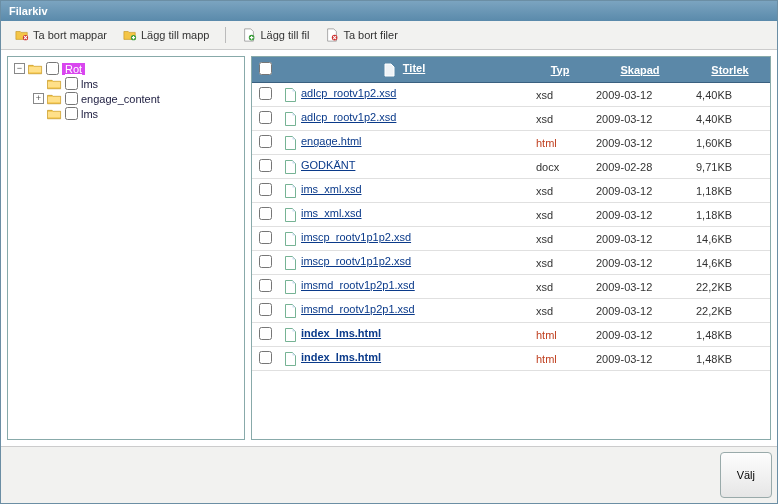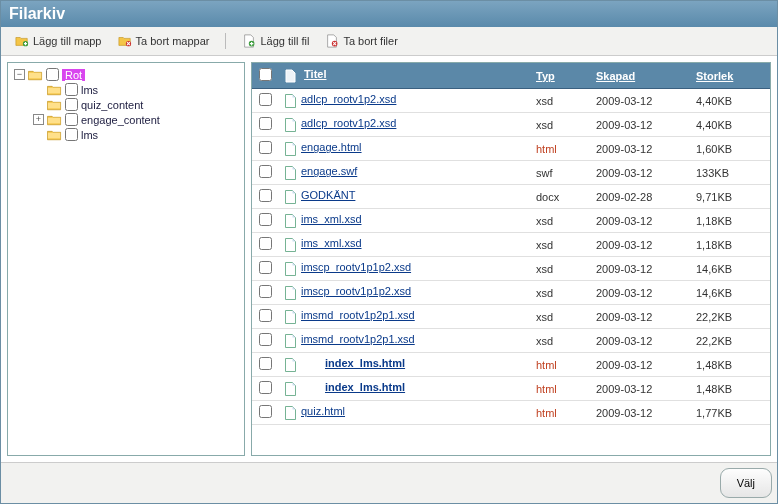--- a/index.html
+++ b/index.html
@@ -1,78 +1,78 @@
 <!DOCTYPE html>
 <html><head>
 <meta charset="utf-8">
 <style>
 * { box-sizing: border-box; margin: 0; padding: 0; }
 body { font-family: Verdana, Arial, sans-serif; font-size: 11px; color: #333; background: #fff; }
 .window { width: 778px; height: 504px; border: 1px solid #6b8ea4; display: flex; flex-direction: column; }
-.titlebar { background: linear-gradient(#7ba4c0, #5a8aab); color: #fff; font-weight: bold; padding: 4px 8px; font-size: 16px; }
+.titlebar { background: linear-gradient(#7ba4c0, #5a8aab); color: #fff; font-weight: bold; padding: 4px 8px; font-size: 11px; }
 .toolbar { background: #f2f2f0; border-bottom: 1px solid #ccc; padding: 5px 8px; display: flex; align-items: center; gap: 4px; }
 .tb-btn { display: inline-flex; align-items: center; gap: 4px; padding: 2px 6px; cursor: pointer; color: #333; }
 .tb-sep { width: 1px; height: 16px; background: #bbb; margin: 0 6px; }
 .icon { display: inline-block; width: 14px; height: 14px; }
 .body { flex: 1; display: flex; padding: 6px; gap: 6px; overflow: hidden; background: #fff; }
 .tree-panel { width: 238px; border: 1px solid #8aa; background: #fff; overflow: auto; padding: 4px; }
 .tree ul { list-style: none; padding-left: 16px; }
 .tree > ul { padding-left: 2px; }
 .tree-node { display: flex; align-items: center; gap: 3px; padding: 1px 0; white-space: nowrap; }
 .tree-toggle { width: 11px; height: 11px; border: 1px solid #888; font-size: 9px; line-height: 9px; text-align: center; background: #fff; cursor: pointer; color:#555; }
 .tree-toggle.empty { border: none; }
 .tree-label { color: #224; cursor: pointer; }
 .tree-label.selected { background: #d946ef; color: #fff; padding: 0 3px; text-decoration: underline; }
 .treeline { color:#999; font-size:10px; }
 .folder-icon { width: 15px; height: 12px; }
 .list-panel { flex: 1; border: 1px solid #8aa; background: #fff; display:flex; flex-direction:column; overflow:hidden; }
 .list-scroll { overflow-y: scroll; overflow-x:hidden; flex:1; }
 table { width: 100%; border-collapse: collapse; }
-thead th { background: #5b88a8; color: #fff; text-align: left; padding: 5px 6px; font-size: 11px; border-bottom:1px solid #3a6080; }
+thead th { background: #5b88a8; color: #fff; text-align: center; padding: 5px 6px; font-size: 11px; border-bottom:1px solid #3a6080; }
 thead th a { color: #fff; text-decoration: underline; }
 tbody td { padding: 4px 6px; border-bottom: 1px solid #e0e0e0; vertical-align: middle; }
 .col-check { width: 26px; text-align:center; }
 .col-title { }
 .col-type { width: 60px; }
 .col-date { width: 100px; margin-left: 32px; }
 .col-size { width: 80px; }
 .file-link { color: #0a3a8a; text-decoration: underline; cursor: pointer; }
 .type-html { color: #c04020; }
 .file-icon { width:13px; height:14px; display:inline-block; vertical-align:middle; margin-right:4px; }
 input[type=checkbox]{ width:13px; height:13px; }
 .footer { background: #f2f2f0; border-top: 1px solid #ccc; padding: 5px; display:flex; justify-content:flex-end; }
-.footer button { background: linear-gradient(#fdfdfd,#e6e6e6); border:1px solid #9aa; padding: 8px 16px; font-size:11px; cursor:pointer; border-radius:9px; }
-.bold { font-weight:bold;margin-left:24px; }
+.footer button { background: linear-gradient(#fdfdfd,#e6e6e6); border:1px solid #9aa; padding: 16px 16px; font-size:11px; cursor:pointer; border-radius:4px; }
+.bold { font-weight:bold; }
 </style>
 </head>
 <body>
 
 <div class="window">
   <div class="titlebar">Filarkiv</div>
 
   <div class="toolbar">
+    <span class="tb-btn">
+      <span class="icon">
+        <svg viewBox="0 0 16 16">
+            <path fill="#f4c547" stroke="#b8860b" stroke-width="0.6" d="M1 4h5l1 1h7v8H1z"></path>
+            <circle cx="12" cy="11" r="3" fill="#c33"></circle>
+            <path stroke="#fff" stroke-width="1.2" d="M10.4 9.4l3.2 3.2M13.6 9.4l-3.2 3.2"></path>
+          </svg>
+      </span>
+      <span>Ta bort mappar</span>
+    </span>
     <span class="tb-btn">
       <span class="icon">
         <svg viewBox="0 0 16 16">
             <path fill="#f4c547" stroke="#b8860b" stroke-width="0.6" d="M1 4h5l1 1h7v8H1z"></path>
             <circle cx="12" cy="11" r="3" fill="#3a9b3a"></circle>
             <path stroke="#fff" stroke-width="1.3" d="M12 9.2v3.6M10.2 11h3.6"></path>
           </svg>
       </span>
       <span>Lägg till mapp</span>
-    </span>
-    <span class="tb-btn">
-      <span class="icon">
-        <svg viewBox="0 0 16 16">
-            <path fill="#f4c547" stroke="#b8860b" stroke-width="0.6" d="M1 4h5l1 1h7v8H1z"></path>
-            <circle cx="12" cy="11" r="3" fill="#c33"></circle>
-            <path stroke="#fff" stroke-width="1.2" d="M10.4 9.4l3.2 3.2M13.6 9.4l-3.2 3.2"></path>
-          </svg>
-      </span>
-      <span>Ta bort mappar</span>
     </span>
     <span class="tb-sep"></span>
     <span class="tb-btn">
       <span class="icon">
         <svg viewBox="0 0 16 16">
             <path fill="#fff" stroke="#888" stroke-width="0.8" d="M3 1h7l3 3v11H3z"></path>
             <circle cx="11" cy="11" r="3.2" fill="#3a9b3a"></circle>
             <path stroke="#fff" stroke-width="1.3" d="M11 9v4M9 11h4"></path>
           </svg>
       </span>
@@ -109,32 +109,20 @@
                 <li>
                   <div class="tree-node">
                     <span class="treeline"></span>
                     <span class="tree-toggle empty"></span>
                     <span class="folder-icon"><svg viewBox="0 0 16 13">
                         <path fill="#f4c547" stroke="#b8860b" stroke-width="0.6" d="M0.5 2.5h5l1 1h8v8h-14z"></path>
                         <path fill="#ffe08a" d="M1 4h13v6H1z"></path>
                       </svg></span>
                     <input type="checkbox" style="">
                     <span class="tree-label">lms</span>
-                  </div>
-                </li>
-                <li>
-                  <div class="tree-node">
-                    <span class="treeline"></span>
-                    <span class="tree-toggle empty"></span>
-                    <span class="folder-icon"><svg viewBox="0 0 16 13">
-                        <path fill="#f4c547" stroke="#b8860b" stroke-width="0.6" d="M0.5 2.5h5l1 1h8v8h-14z"></path>
-                        <path fill="#ffe08a" d="M1 4h13v6H1z"></path>
-                      </svg></span>
-                    <input type="checkbox" style="">
-                    <span class="tree-label">quiz_content</span>
                   </div>
                 </li>
                 <li>
                   <div class="tree-node">
                     <span class="treeline"></span>
                     <span class="tree-toggle">+</span>
                     <span class="folder-icon"><svg viewBox="0 0 16 13">
                         <path fill="#f4c547" stroke="#b8860b" stroke-width="0.6" d="M0.5 2.5h5l1 1h8v8h-14z"></path>
                         <path fill="#ffe08a" d="M1 4h13v6H1z"></path>
                       </svg></span>
@@ -211,30 +199,20 @@
                     </svg></span><a class="file-link ">engage.html</a></td>
                 <td class="col-type type-html">html</td>
                 <td class="col-date">2009-03-12</td>
                 <td class="col-size">1,60KB</td>
               </tr>
               <tr>
                 <td class="col-check"><input type="checkbox" style=""></td>
                 <td class="col-title"><span class="file-icon"><svg viewBox="0 0 13 14">
                       <path fill="#fff" stroke="#6a8" stroke-width="0.9" d="M1.5 0.5h7l3 3v10h-10z"></path>
                       <path fill="#cde" d="M8.5 0.5v3h3"></path>
-                    </svg></span><a class="file-link ">engage.swf</a></td>
-                <td class="col-type ">swf</td>
-                <td class="col-date">2009-03-12</td>
-                <td class="col-size">133KB</td>
-              </tr>
-              <tr>
-                <td class="col-check"><input type="checkbox" style=""></td>
-                <td class="col-title"><span class="file-icon"><svg viewBox="0 0 13 14">
-                      <path fill="#fff" stroke="#6a8" stroke-width="0.9" d="M1.5 0.5h7l3 3v10h-10z"></path>
-                      <path fill="#cde" d="M8.5 0.5v3h3"></path>
                     </svg></span><a class="file-link ">GODKÄNT</a></td>
                 <td class="col-type ">docx</td>
                 <td class="col-date">2009-02-28</td>
                 <td class="col-size">9,71KB</td>
               </tr>
               <tr>
                 <td class="col-check"><input type="checkbox" style=""></td>
                 <td class="col-title"><span class="file-icon"><svg viewBox="0 0 13 14">
                       <path fill="#fff" stroke="#6a8" stroke-width="0.9" d="M1.5 0.5h7l3 3v10h-10z"></path>
                       <path fill="#cde" d="M8.5 0.5v3h3"></path>
@@ -306,30 +284,20 @@
               <tr>
                 <td class="col-check"><input type="checkbox" style=""></td>
                 <td class="col-title"><span class="file-icon"><svg viewBox="0 0 13 14">
                       <path fill="#fff" stroke="#6a8" stroke-width="0.9" d="M1.5 0.5h7l3 3v10h-10z"></path>
                       <path fill="#cde" d="M8.5 0.5v3h3"></path>
                     </svg></span><a class="file-link bold">index_lms.html</a></td>
                 <td class="col-type type-html">html</td>
                 <td class="col-date">2009-03-12</td>
                 <td class="col-size">1,48KB</td>
               </tr>
-              <tr>
-                <td class="col-check"><input type="checkbox" style=""></td>
-                <td class="col-title"><span class="file-icon"><svg viewBox="0 0 13 14">
-                      <path fill="#fff" stroke="#6a8" stroke-width="0.9" d="M1.5 0.5h7l3 3v10h-10z"></path>
-                      <path fill="#cde" d="M8.5 0.5v3h3"></path>
-                    </svg></span><a class="file-link ">quiz.html</a></td>
-                <td class="col-type type-html">html</td>
-                <td class="col-date">2009-03-12</td>
-                <td class="col-size">1,77KB</td>
-              </tr>
             </tbody>
       </table>
       </div>
     </div>
 
   </div>
 
   <div class="footer">
     <button>Välj</button>
   </div>

